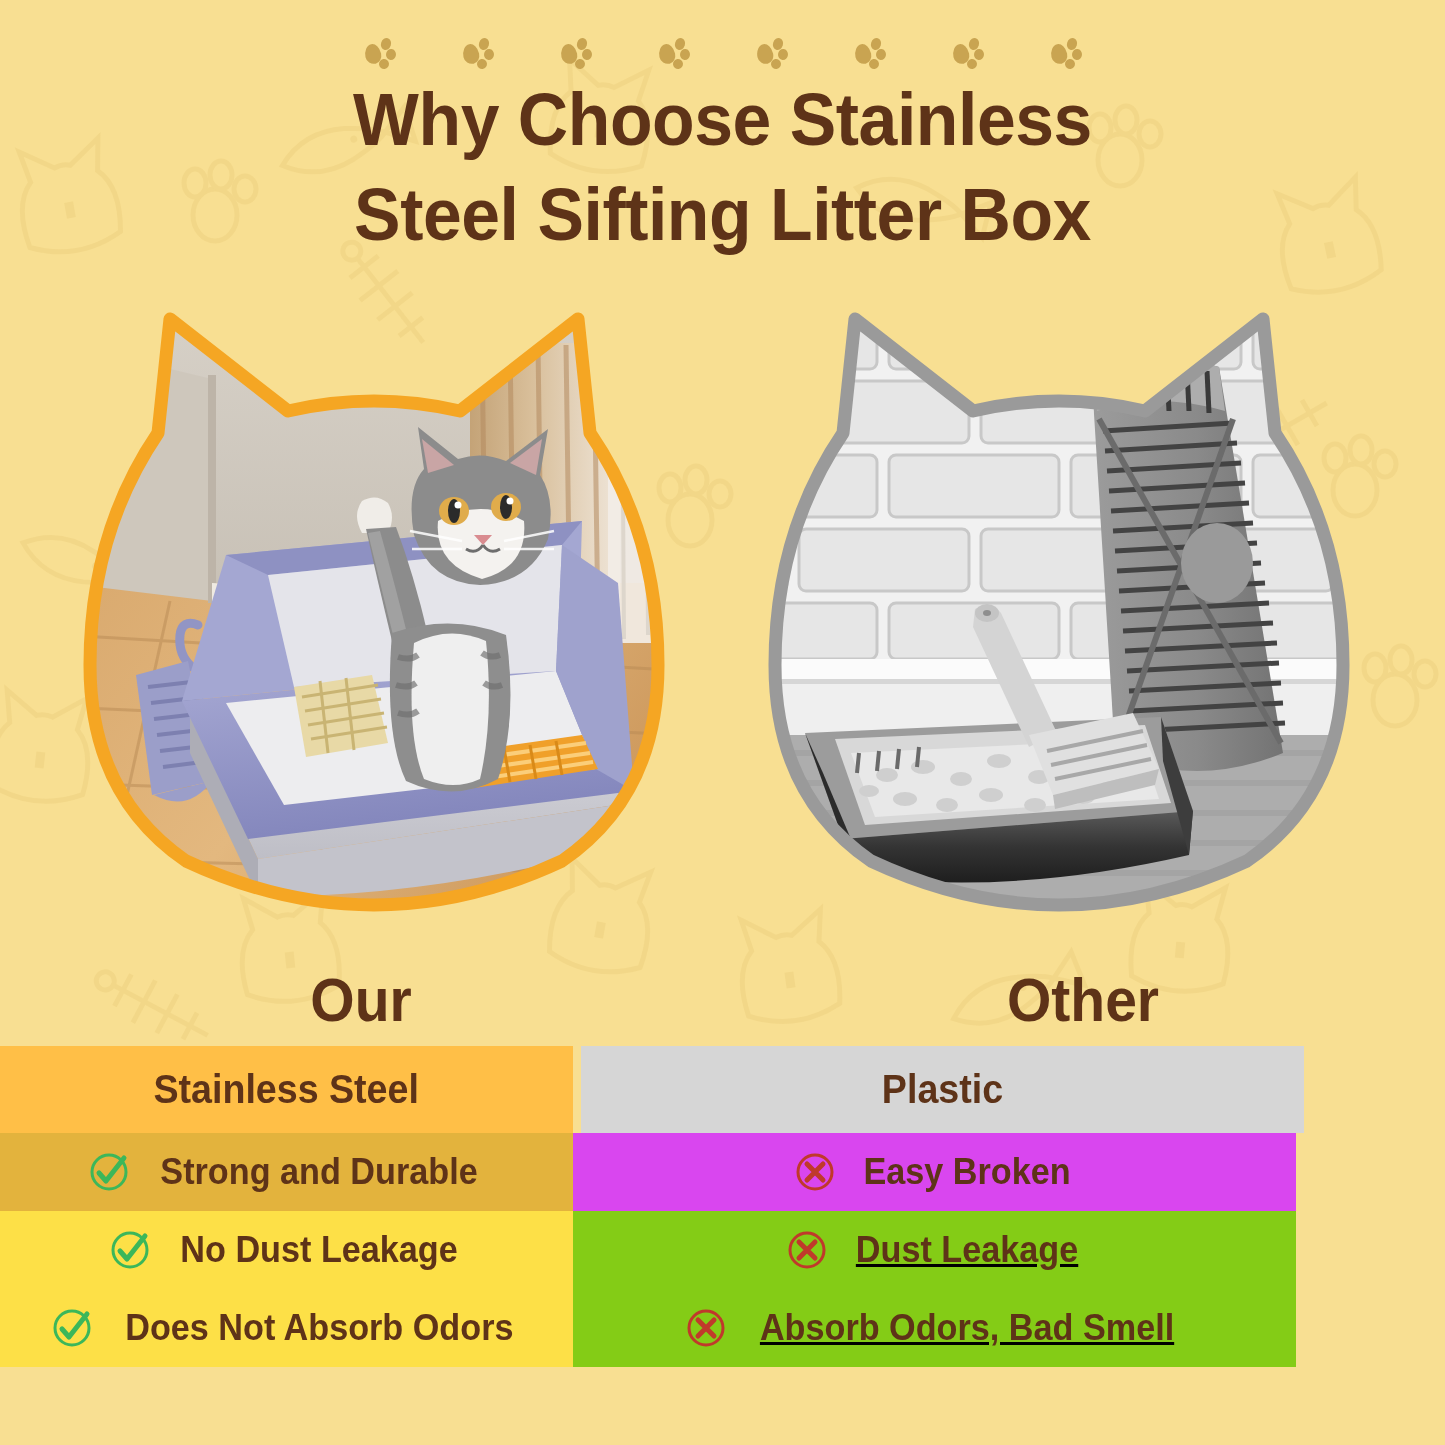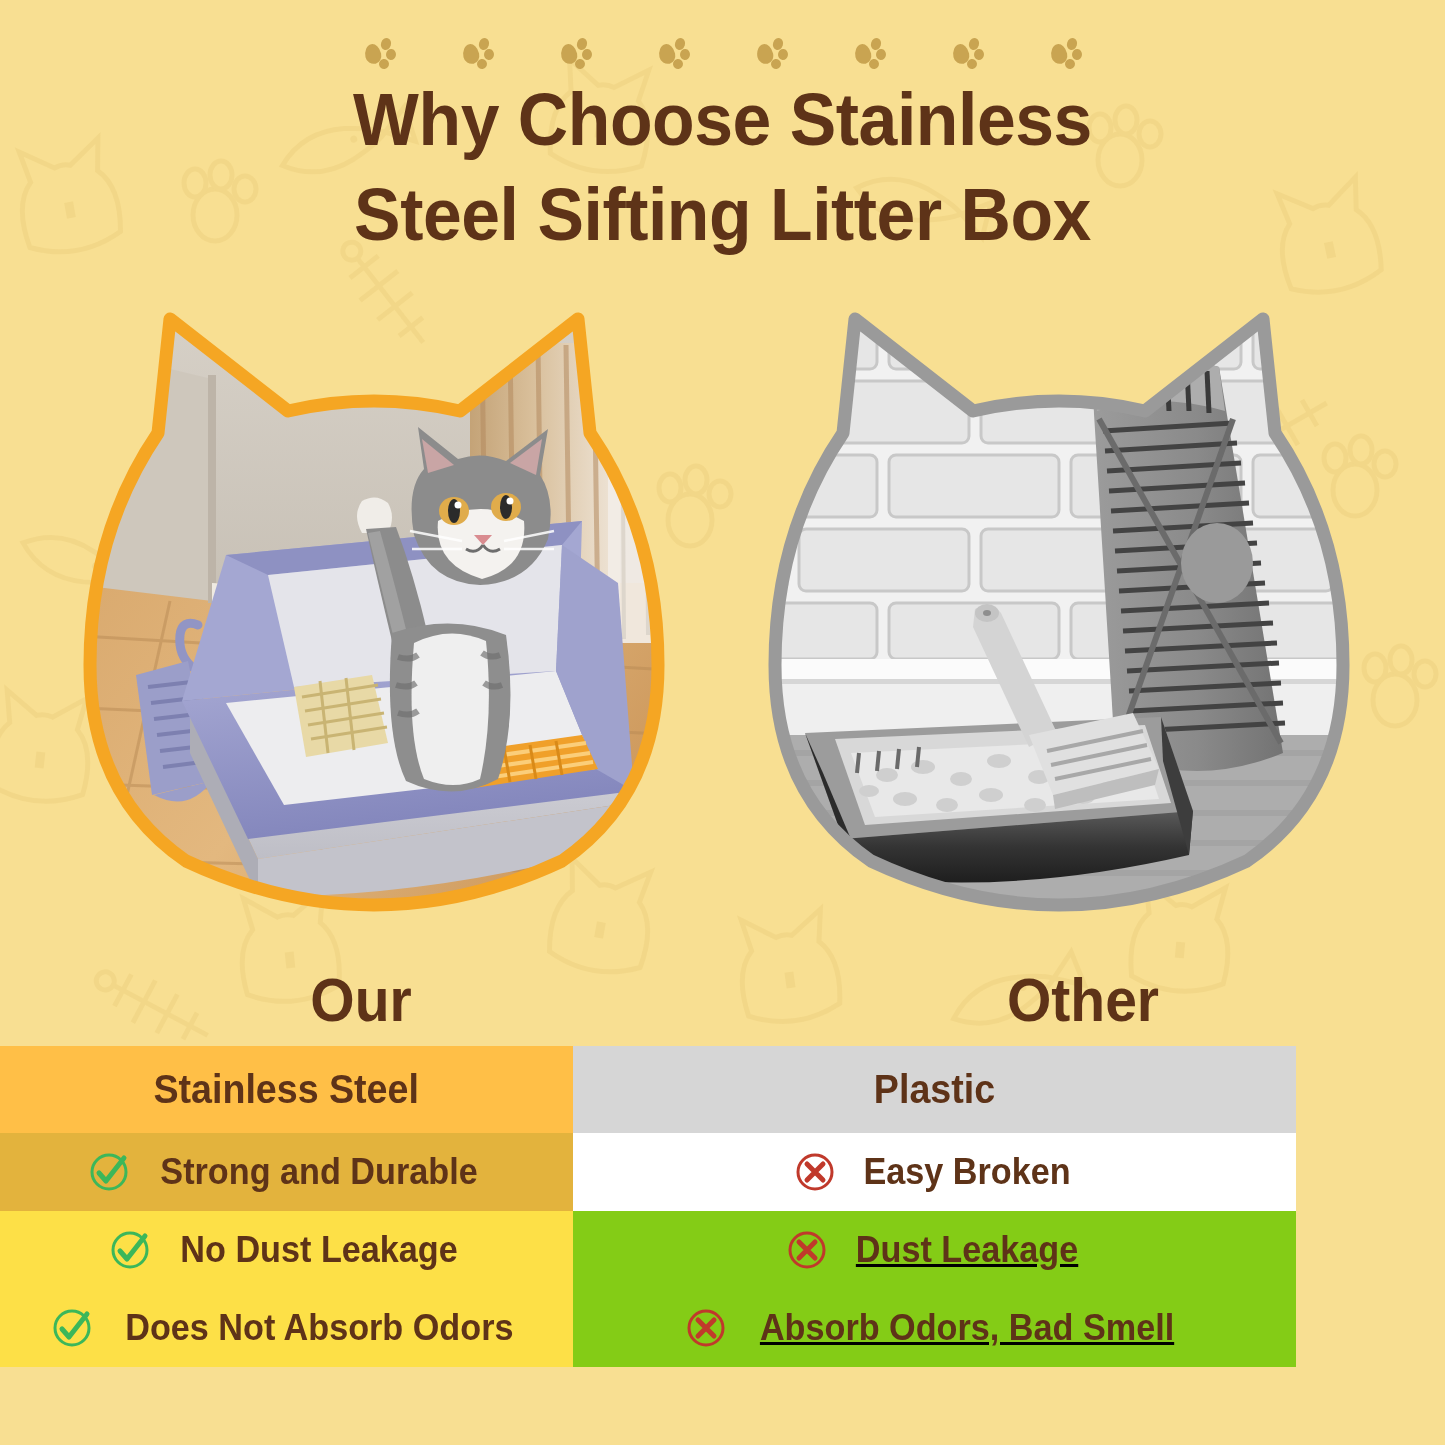--- a/index.html
+++ b/index.html
@@ -140,23 +140,23 @@
   .cell {
     display: flex;
     align-items: center;
     justify-content: center;
     box-sizing: border-box;
   }
   .cell.left  { width: 573px; }
   .cell.right { width: 723px; }
 
   .cell.head-left  { background: #FFBF47; }
-  .cell.head-right { background: #D6D6D6; }
+  .cell.head-right { background: #D6D6D6; margin-left: 8px; }
   .row-a .cell.left  { background: #E3B33D; }
-  .row-a .cell.right { background: #ffffff; }
+  .row-a .cell.right { background: #d946ef; }
   .row-b .cell.left  { background: #fde047; }
   .row-b .cell.right { background: #84cc16; text-decoration: underline; }
 
   .head-text {
     color: #5E3318;
     font-size: 40px;
     font-weight: bold;
     font-family: "Liberation Sans Narrow", "Liberation Sans", sans-serif;
     transform: scaleX(0.94);
   }

